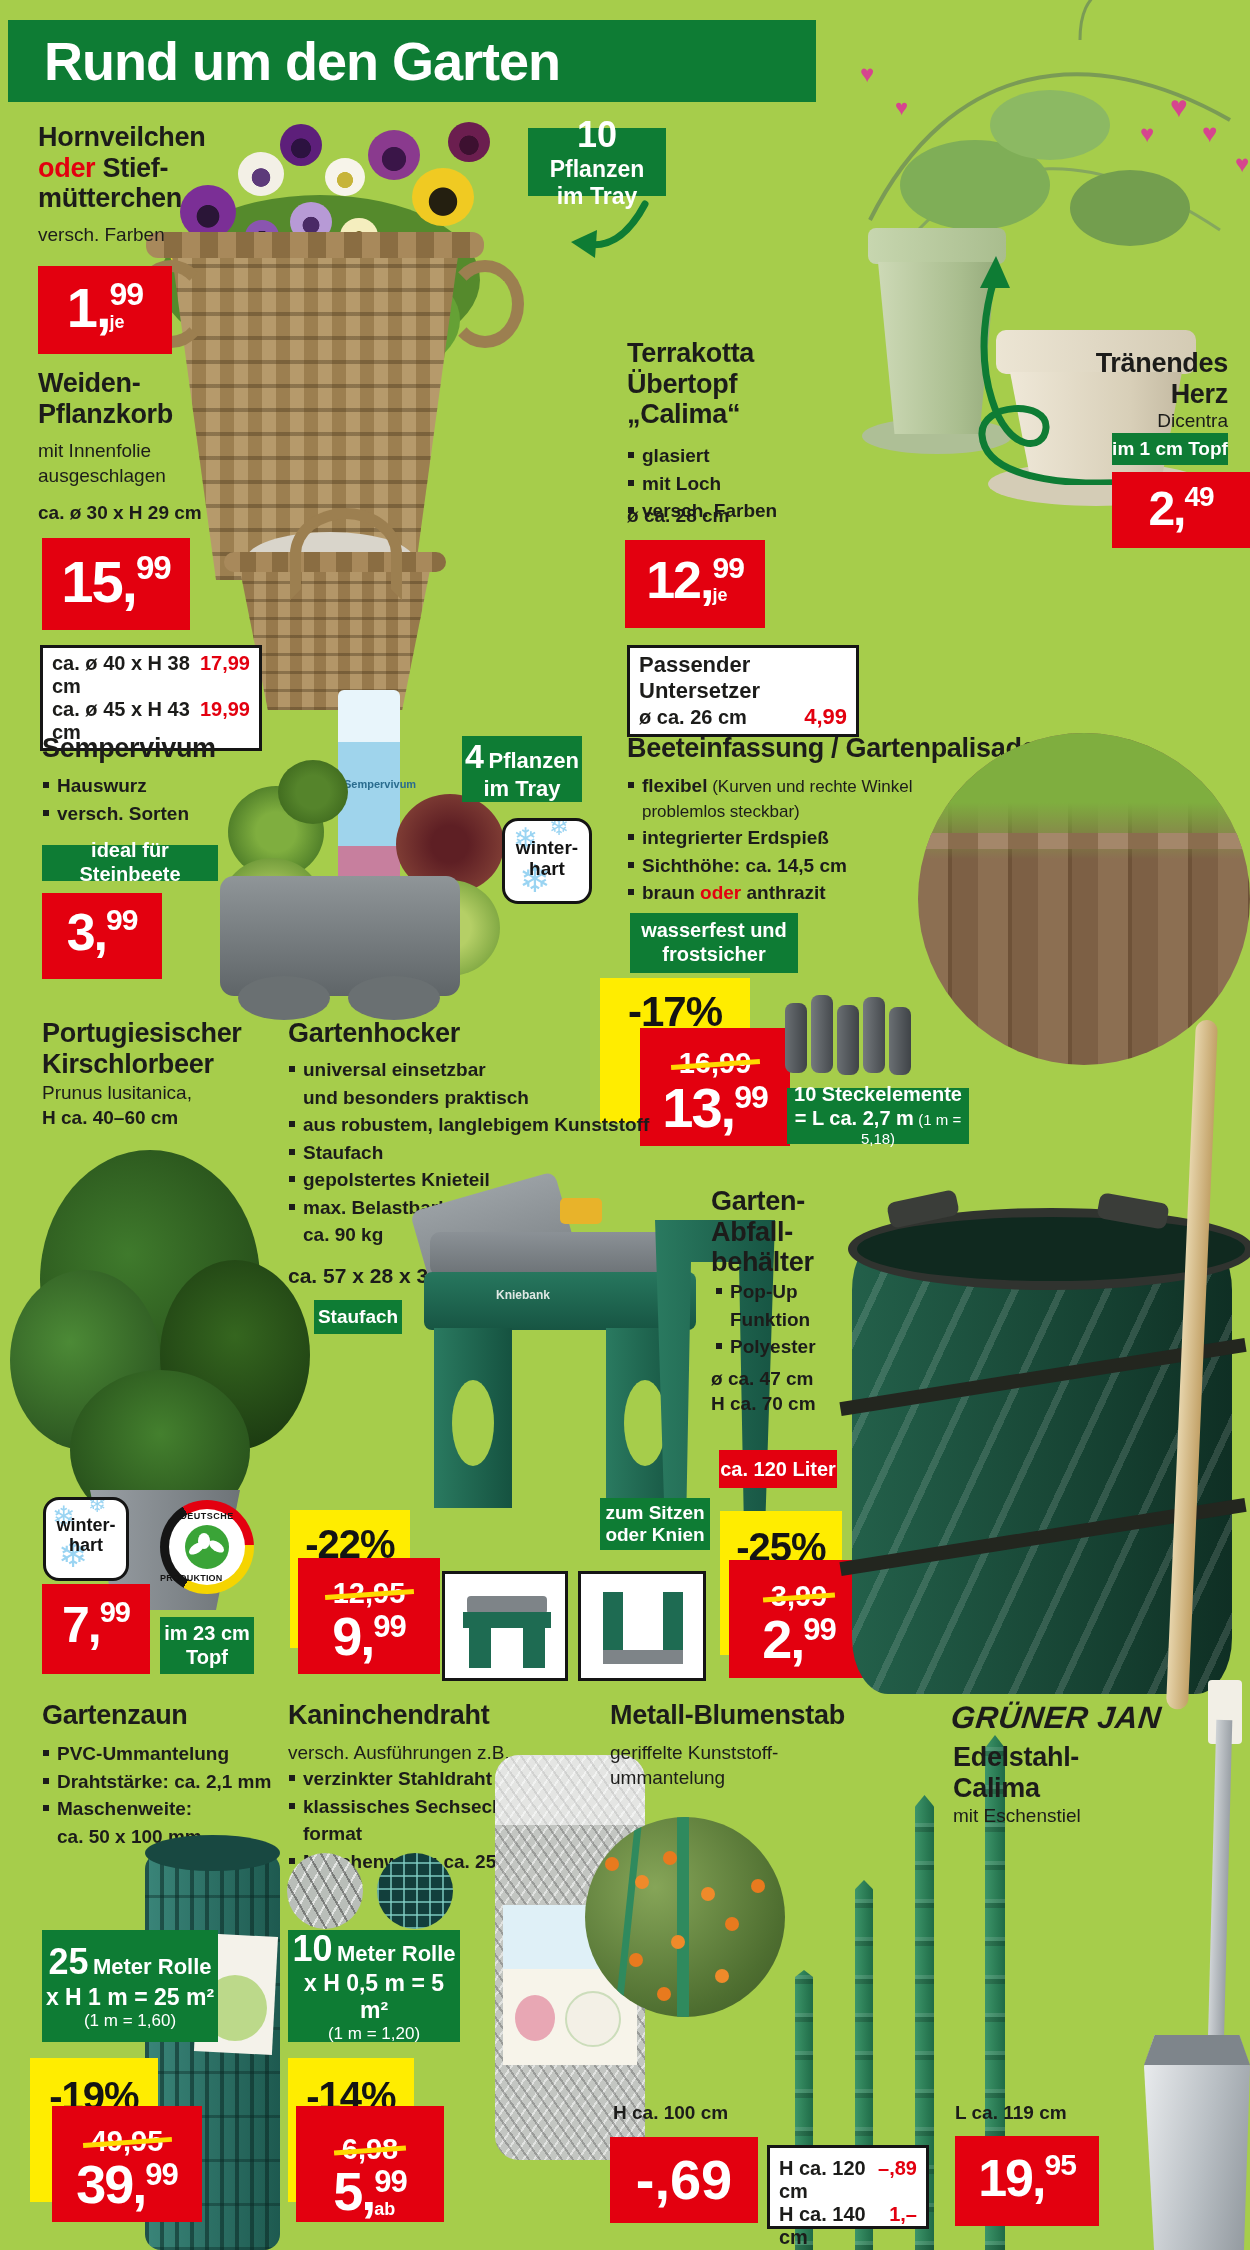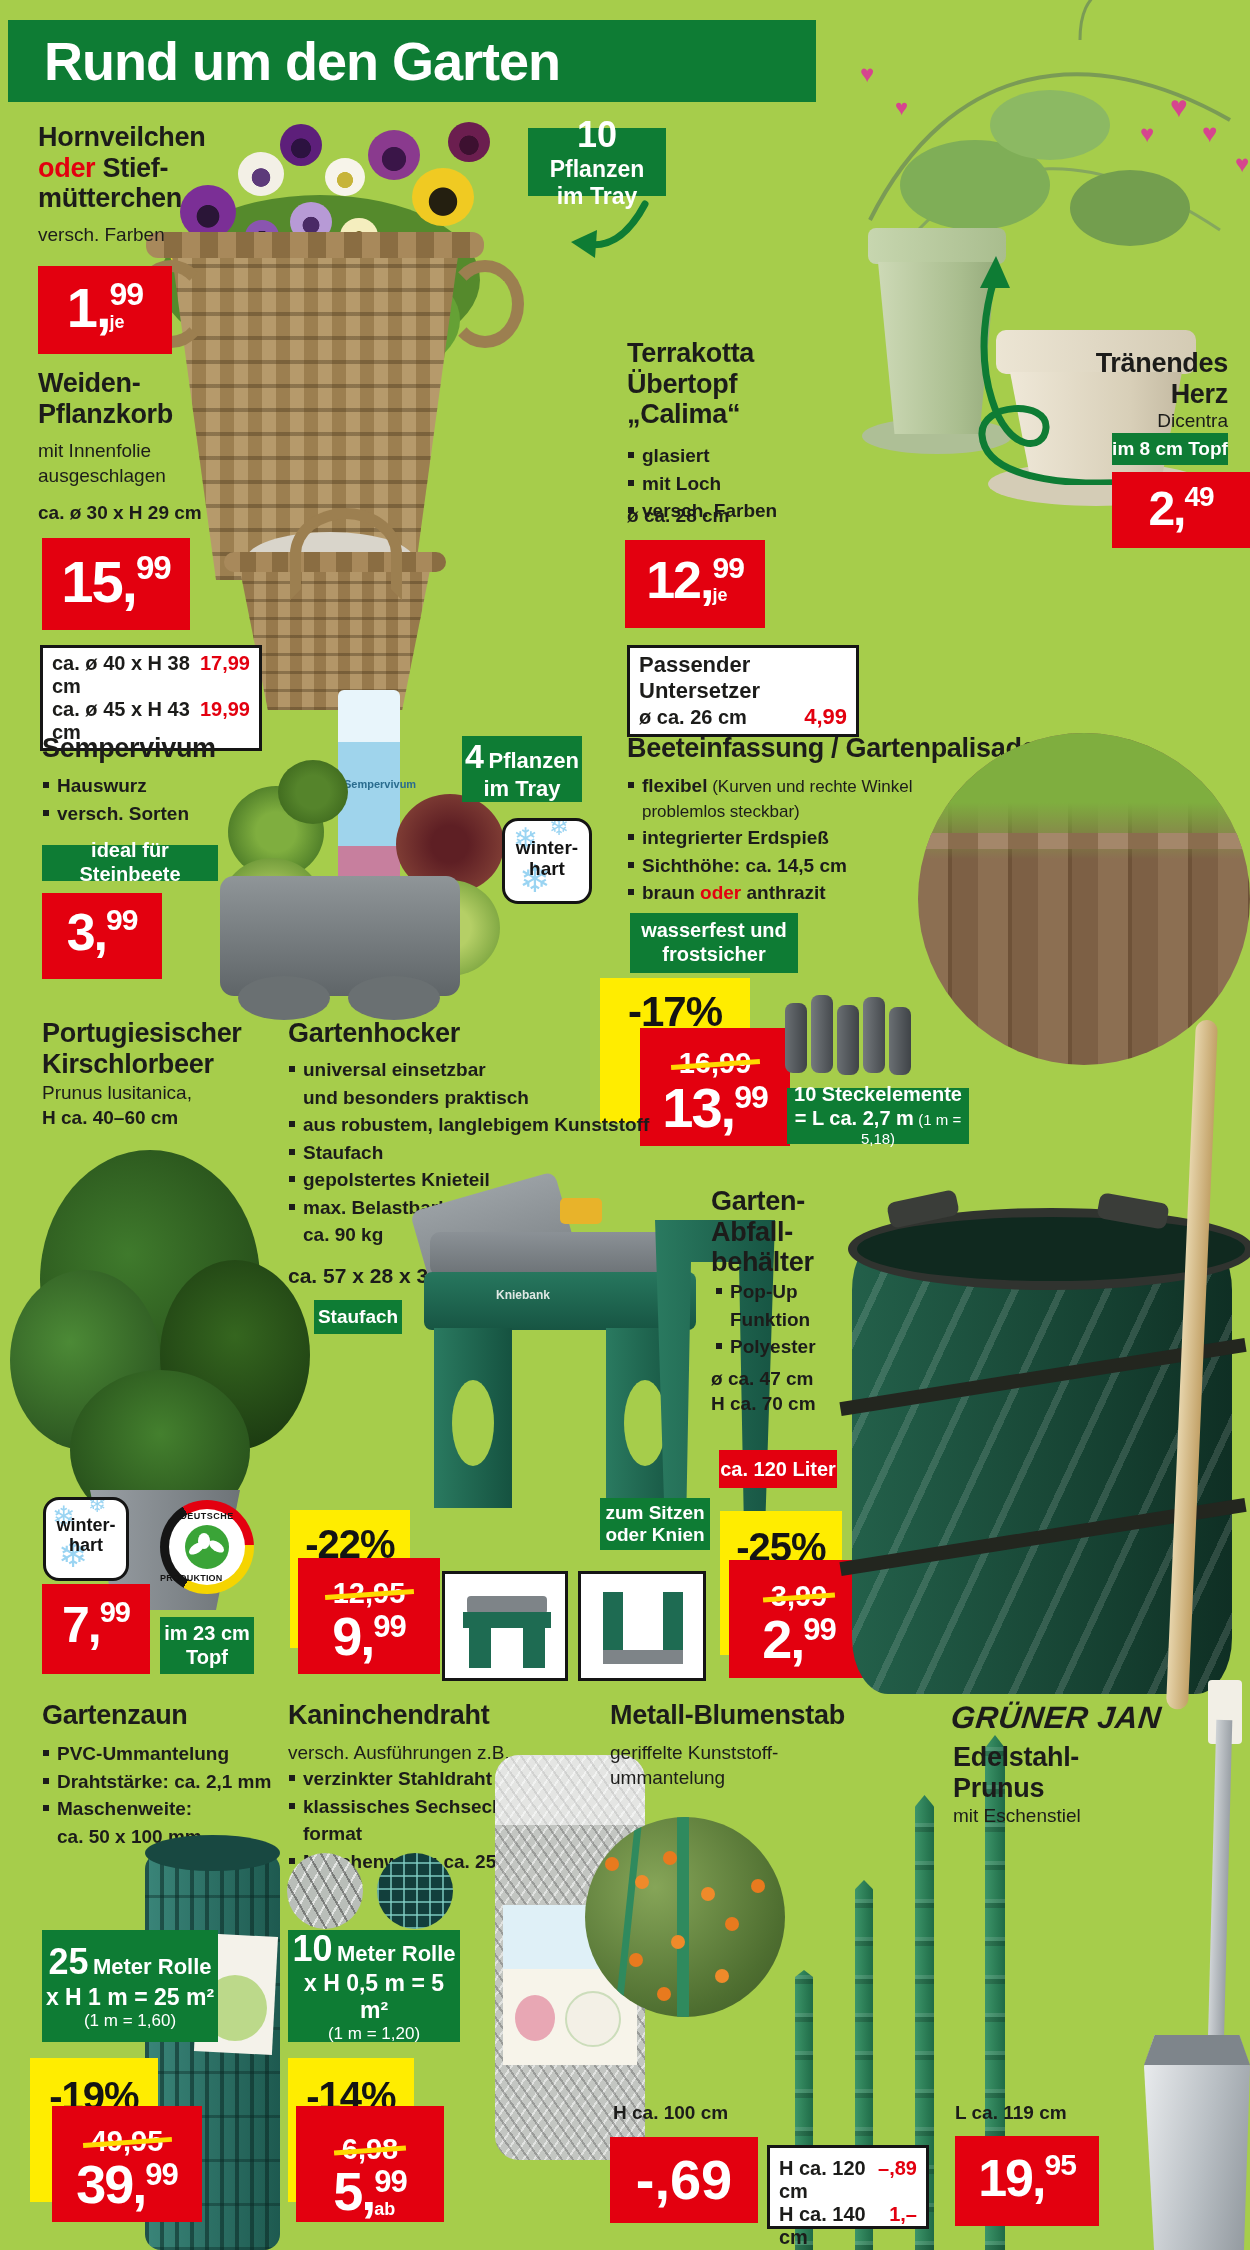--- a/index.html
+++ b/index.html
@@ -184,21 +184,21 @@
         <span class="wsize">ø ca. 26 cm</span>
         <span class="wprice" style="font-size:22px">4,99</span>
       </div>
   </div>
 
   <div class="p ttl tr" style="left:1028px;top:348px;width:200px">
     <span>Tränendes</span><br><span>Herz</span>
   </div>
   <div class="p sub tr" style="left:1028px;top:408px;width:200px">Dicentra</div>
   <div class="gb p" style="left:1112px;top:433px;width:116px;height:32px;font-size:19px">
-    <span>im 8 cm Topf</span>
+    <span>im 1 cm Topf</span>
   </div>
   <div class="pb p" style="left:1112px;top:472px;width:138px;height:76px">
     <span class="pm" style="font-size:48px;margin-top:14px">2,</span>
     <span class="pcol" style="margin-top:11px">
         <span class="ps" style="font-size:28px">49</span>
       </span>
   </div>
 
   <div class="p ttl" style="left:42px;top:733px">Sempervivum</div>
   <div class="p" style="left:42px;top:772px">
@@ -506,21 +506,21 @@
         <span class="wprice">1,–</span>
       </div>
     <div class="wrow">
         <span class="wsize">H ca. 160 cm</span>
         <span class="wprice">1,29</span>
       </div>
   </div>
 
   <div class="p script" style="left:953px;top:1700px">GRÜNER JAN</div>
   <div class="p ttl" style="left:953px;top:1742px">
-    <span>Edelstahl-</span><br><span>Prunus</span>
+    <span>Edelstahl-</span><br><span>Calima</span>
   </div>
   <div class="p sub" style="left:953px;top:1803px">mit Eschenstiel</div>
   <div class="p sub" style="left:955px;top:2100px;font-weight:bold">L ca. 119 cm</div>
   <div class="pb p" style="left:955px;top:2136px;width:144px;height:90px">
     <span class="pm" style="font-size:52px;margin-top:18px">19,</span>
     <span class="pcol" style="margin-top:14px">
         <span class="ps" style="font-size:30px">95</span>
       </span>
   </div>
 

